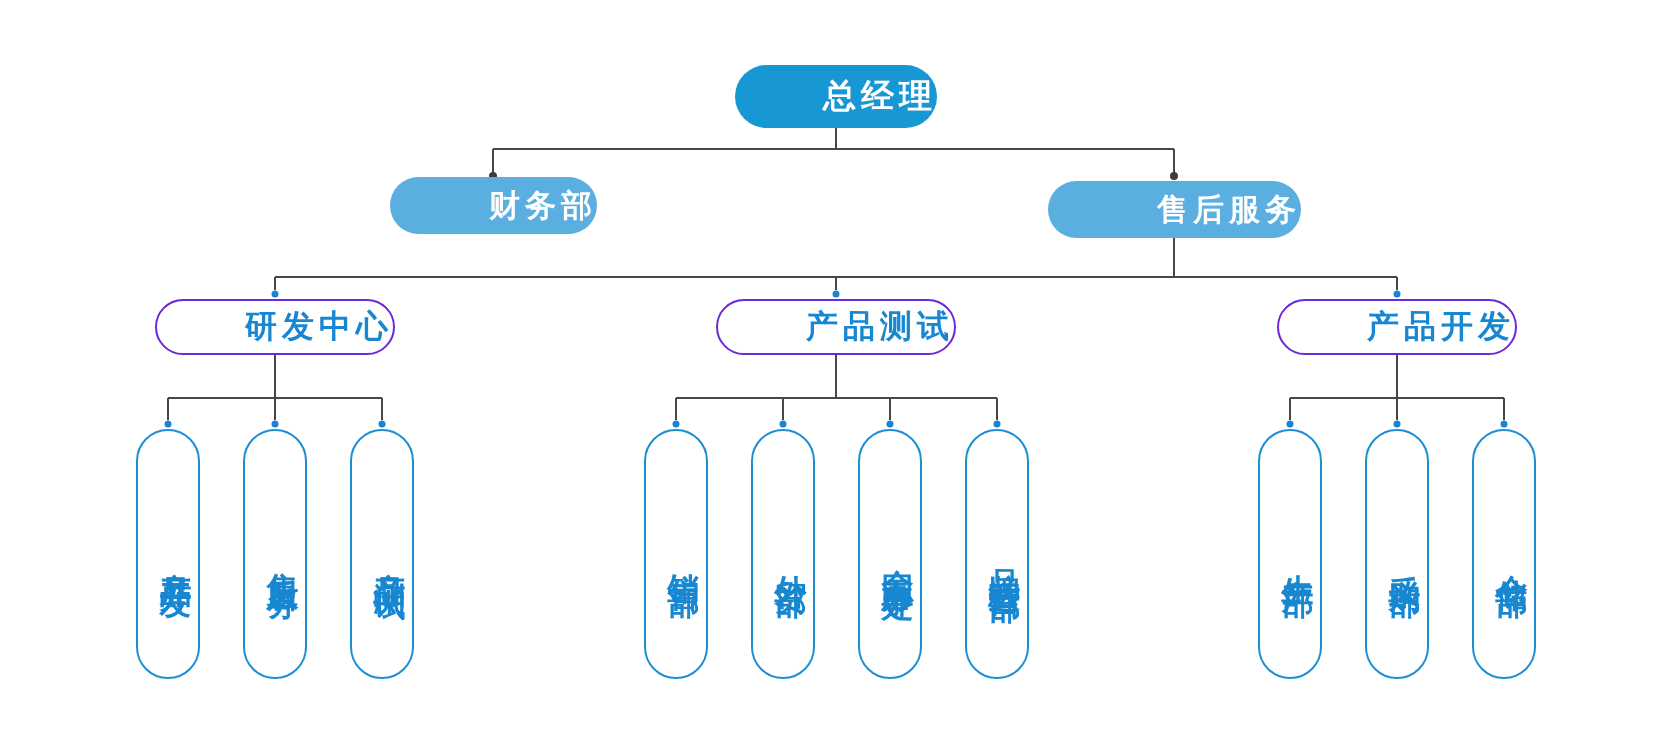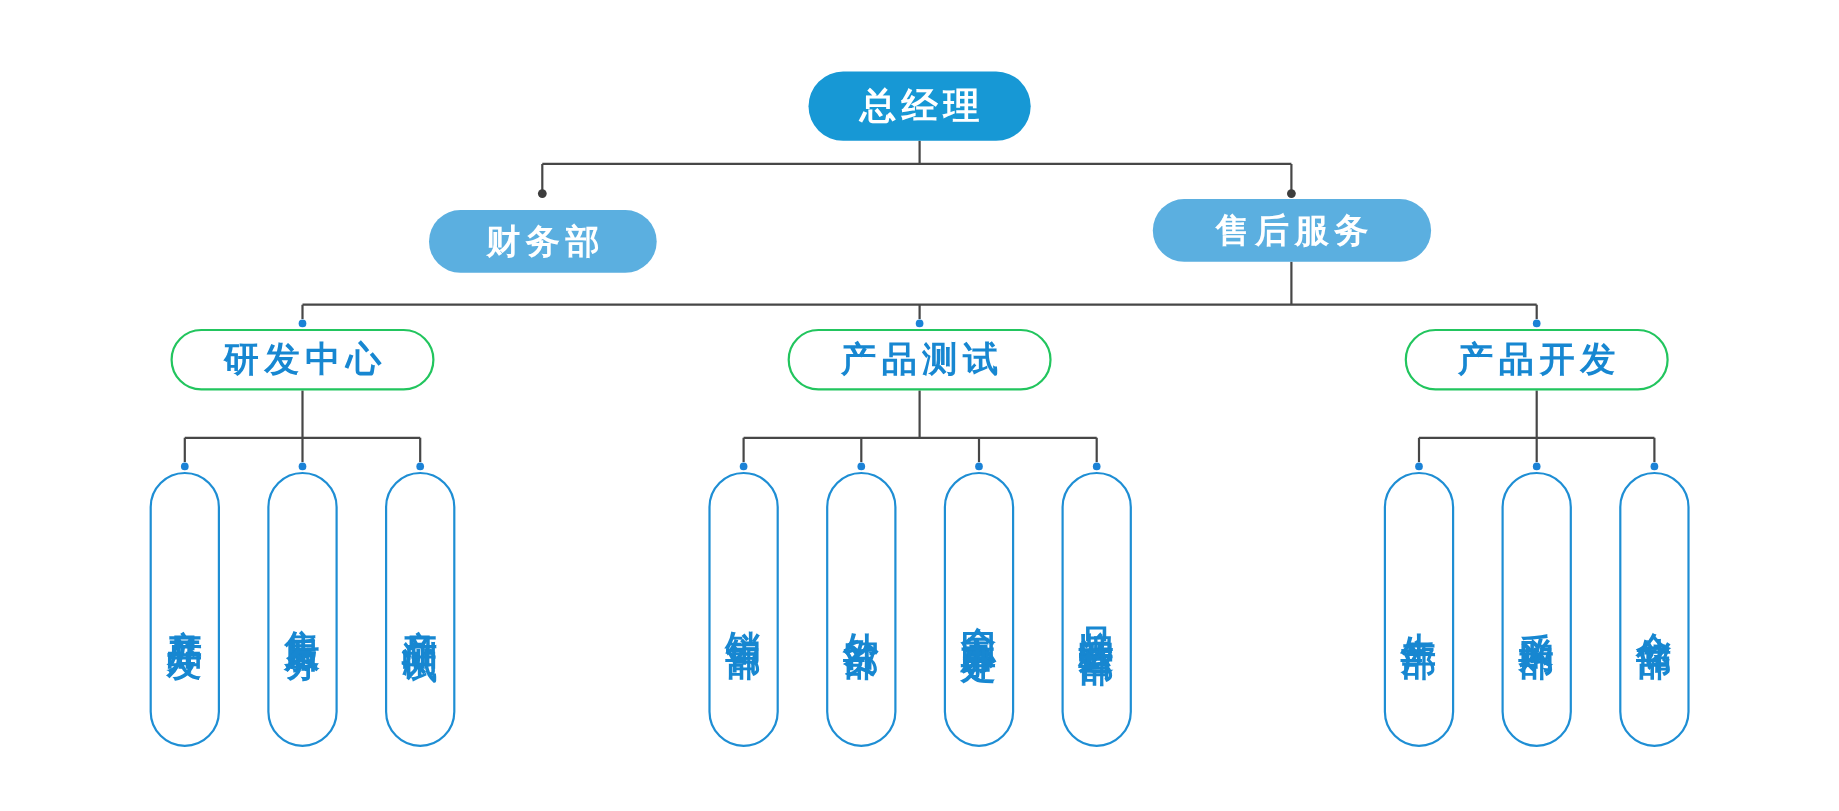--- a/index.html
+++ b/index.html
@@ -24,21 +24,21 @@
   }
   .connectors path {
     fill: none;
     stroke: #474747;
     stroke-width: 2;
   }
   .node {
     position: absolute;
     display: flex;
     align-items: center;
-    justify-content: center;
+    justify-content: flex-end;
     box-sizing: border-box;
     white-space: nowrap;
   }
   .node .lbl {
     font-weight: bold;
     letter-spacing: 5px;
     padding-left: 5px;
   }
   .root-node {
     background: #1798d5;
@@ -48,21 +48,21 @@
   }
   .lv2-node {
     background: #5bafe0;
     color: #ffffff;
     border-radius: 29px;
     font-size: 31px;
   }
   .lv3-node {
     background: #ffffff;
     color: #1787d1;
-    border: 2px solid #22c55e;
+    border: 2px solid #6d28d9;
     border-radius: 29px;
     font-size: 32px;
   }
   .capsule {
     background: #ffffff;
     color: #1787d1;
     border: 2px solid #1e8ed4;
     border-radius: 33px;
     width: 64px;
     height: 250px;
@@ -112,21 +112,21 @@
       <circle cx="1290" cy="424" r="3.5" fill="#1b82d6"></circle>
       <circle cx="1397" cy="424" r="3.5" fill="#1b82d6"></circle>
       <circle cx="1504" cy="424" r="3.5" fill="#1b82d6"></circle>
     </g>
   </svg>
 
   <div class="node root-node" style="left:735px; top:65px; width:202px; height:63px;">
     <span class="lbl">总经理</span>
   </div>
 
-  <div class="node lv2-node" style="left:390px; top:191px; width:207px; height:57px;">
+  <div class="node lv2-node" style="left:390px; top:177px; width:207px; height:57px;">
     <span class="lbl">财务部</span>
   </div>
   <div class="node lv2-node" style="left:1048px; top:181px; width:253px; height:57px;">
     <span class="lbl">售后服务</span>
   </div>
 
   <div class="node lv3-node" style="left:155px; top:299px; width:240px; height:56px;">
     <span class="lbl">研发中心</span>
   </div>
   <div class="node lv3-node" style="left:716px; top:299px; width:240px; height:56px;">

